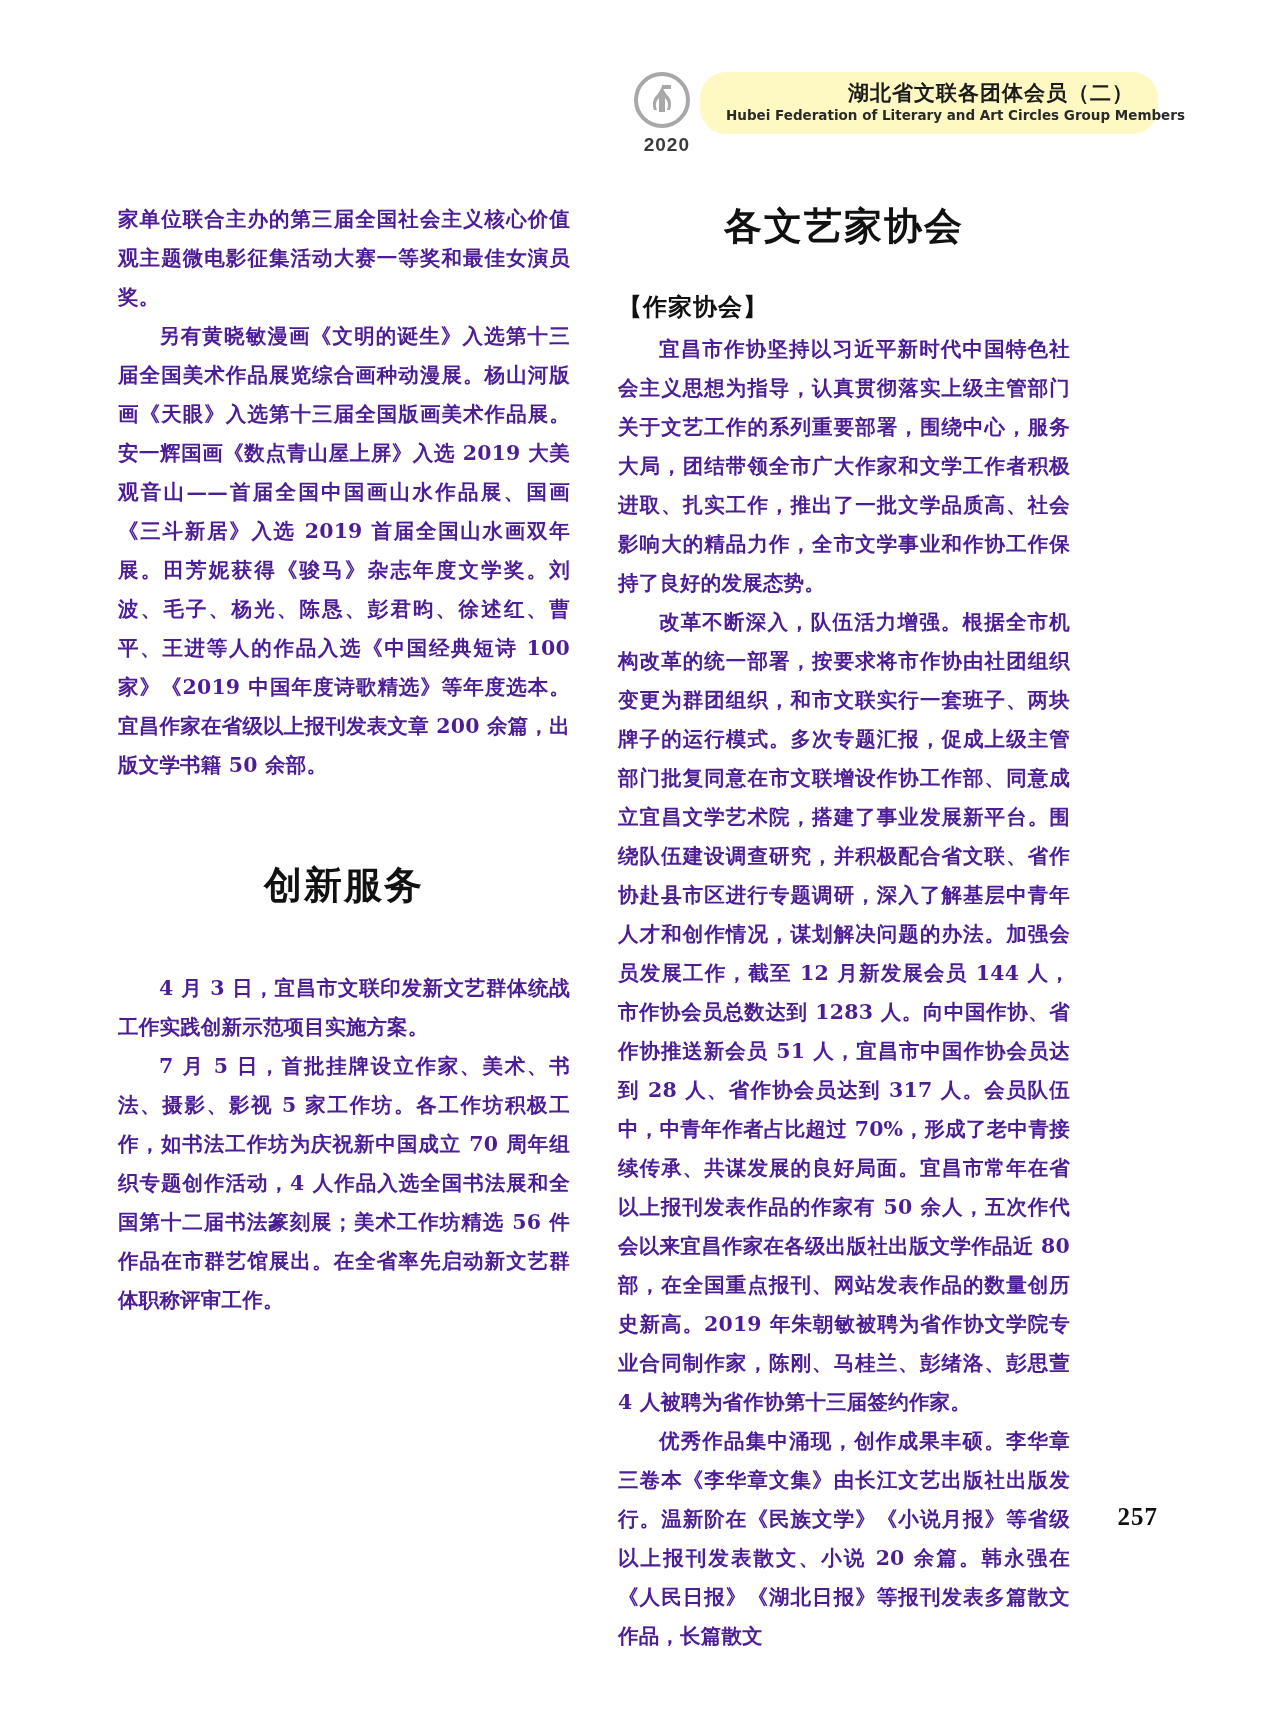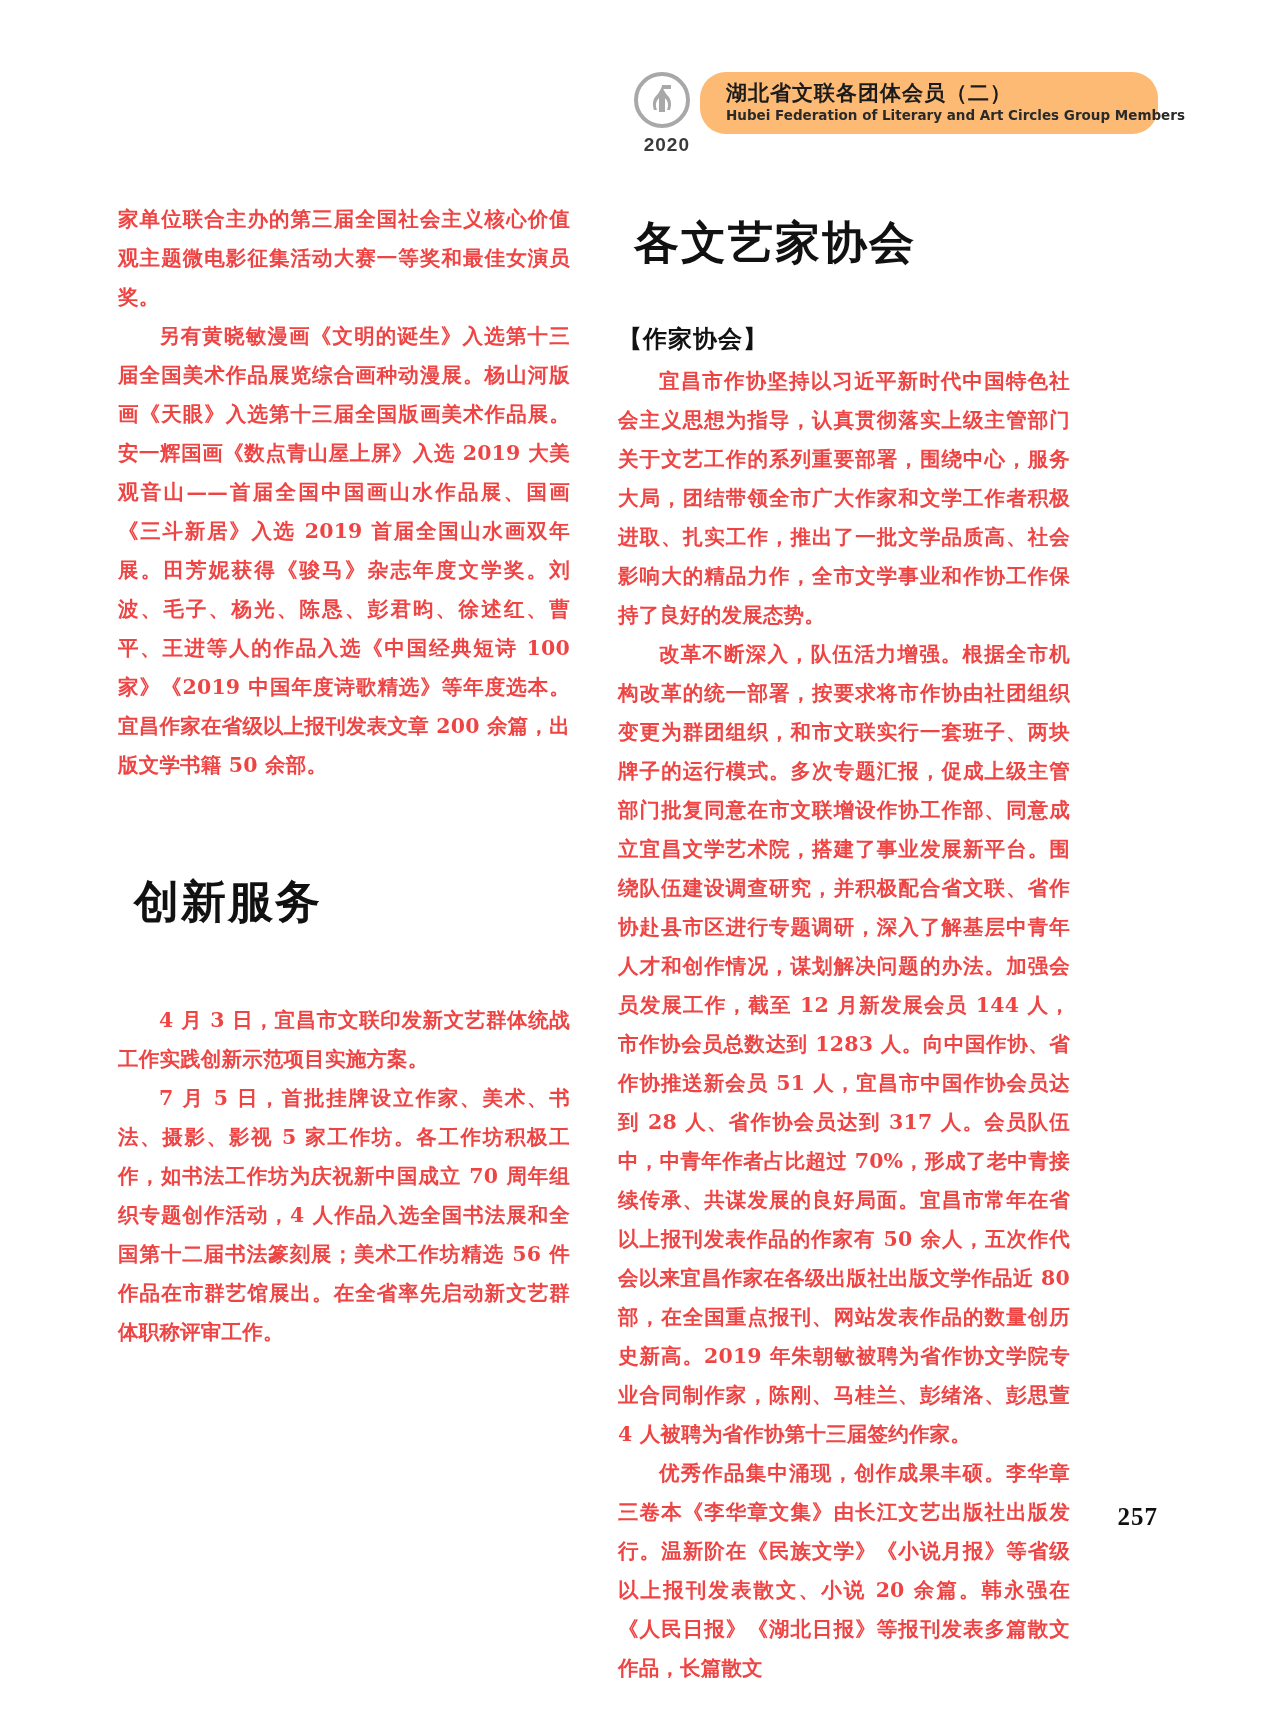--- a/index.html
+++ b/index.html
@@ -56,25 +56,26 @@
   .emblem-year {
     margin-top: 6px;
     font-family: "Liberation Sans", sans-serif;
     font-weight: bold;
     font-size: 19px;
     letter-spacing: 1px;
     color: #3a3a3a;
   }
   .header-plate {
     margin-left: 10px;
-    background: #fdba74;
+    background: #fef9c3;
     border-radius: 26px;
     padding: 9px 24px 10px 26px;
     min-width: 446px;
     box-sizing: border-box;
+    text-align: right;
   }
   .header-title-cn {
     font-family: "DejaVu Sans", "Liberation Sans", sans-serif;
     font-weight: bold;
     font-size: 21px;
     line-height: 1.15;
     color: #1b1b1b;
     letter-spacing: 1px;
     white-space: nowrap;
   }
@@ -95,38 +96,39 @@
     width: 452px;
   }
   .col-left  { left: 118px; }
   .col-right { left: 618px; }
 
   .body-text {
     font-family: "DejaVu Serif", "Liberation Serif", serif;
     font-weight: bold;
     font-size: 20.5px;
     line-height: 39px;
-    color: #ef4444;
+    color: #4c1d95;
     text-align: justify;
     text-justify: inter-character;
     letter-spacing: 0.2px;
     margin: 0;
   }
   .body-text + .body-text { margin-top: 0; }
   .indent { text-indent: 2em; }
 
   
   .section-heading {
     font-family: "DejaVu Sans", "Liberation Sans", sans-serif;
     font-weight: bold;
-    font-size: 45px;
+    font-size: 38px;
     line-height: 1.2;
     color: #111111;
+    text-align: center;
     letter-spacing: 2px;
-    margin: 16px;
+    margin: 4px;
   }
   .heading-spacer-top { height: 74px; }
   .heading-spacer-bottom { height: 56px; }
 
   .subsection-heading {
     font-family: "DejaVu Sans", "Liberation Sans", sans-serif;
     font-weight: bold;
     font-size: 24px;
     line-height: 1.25;
     color: #111111;

